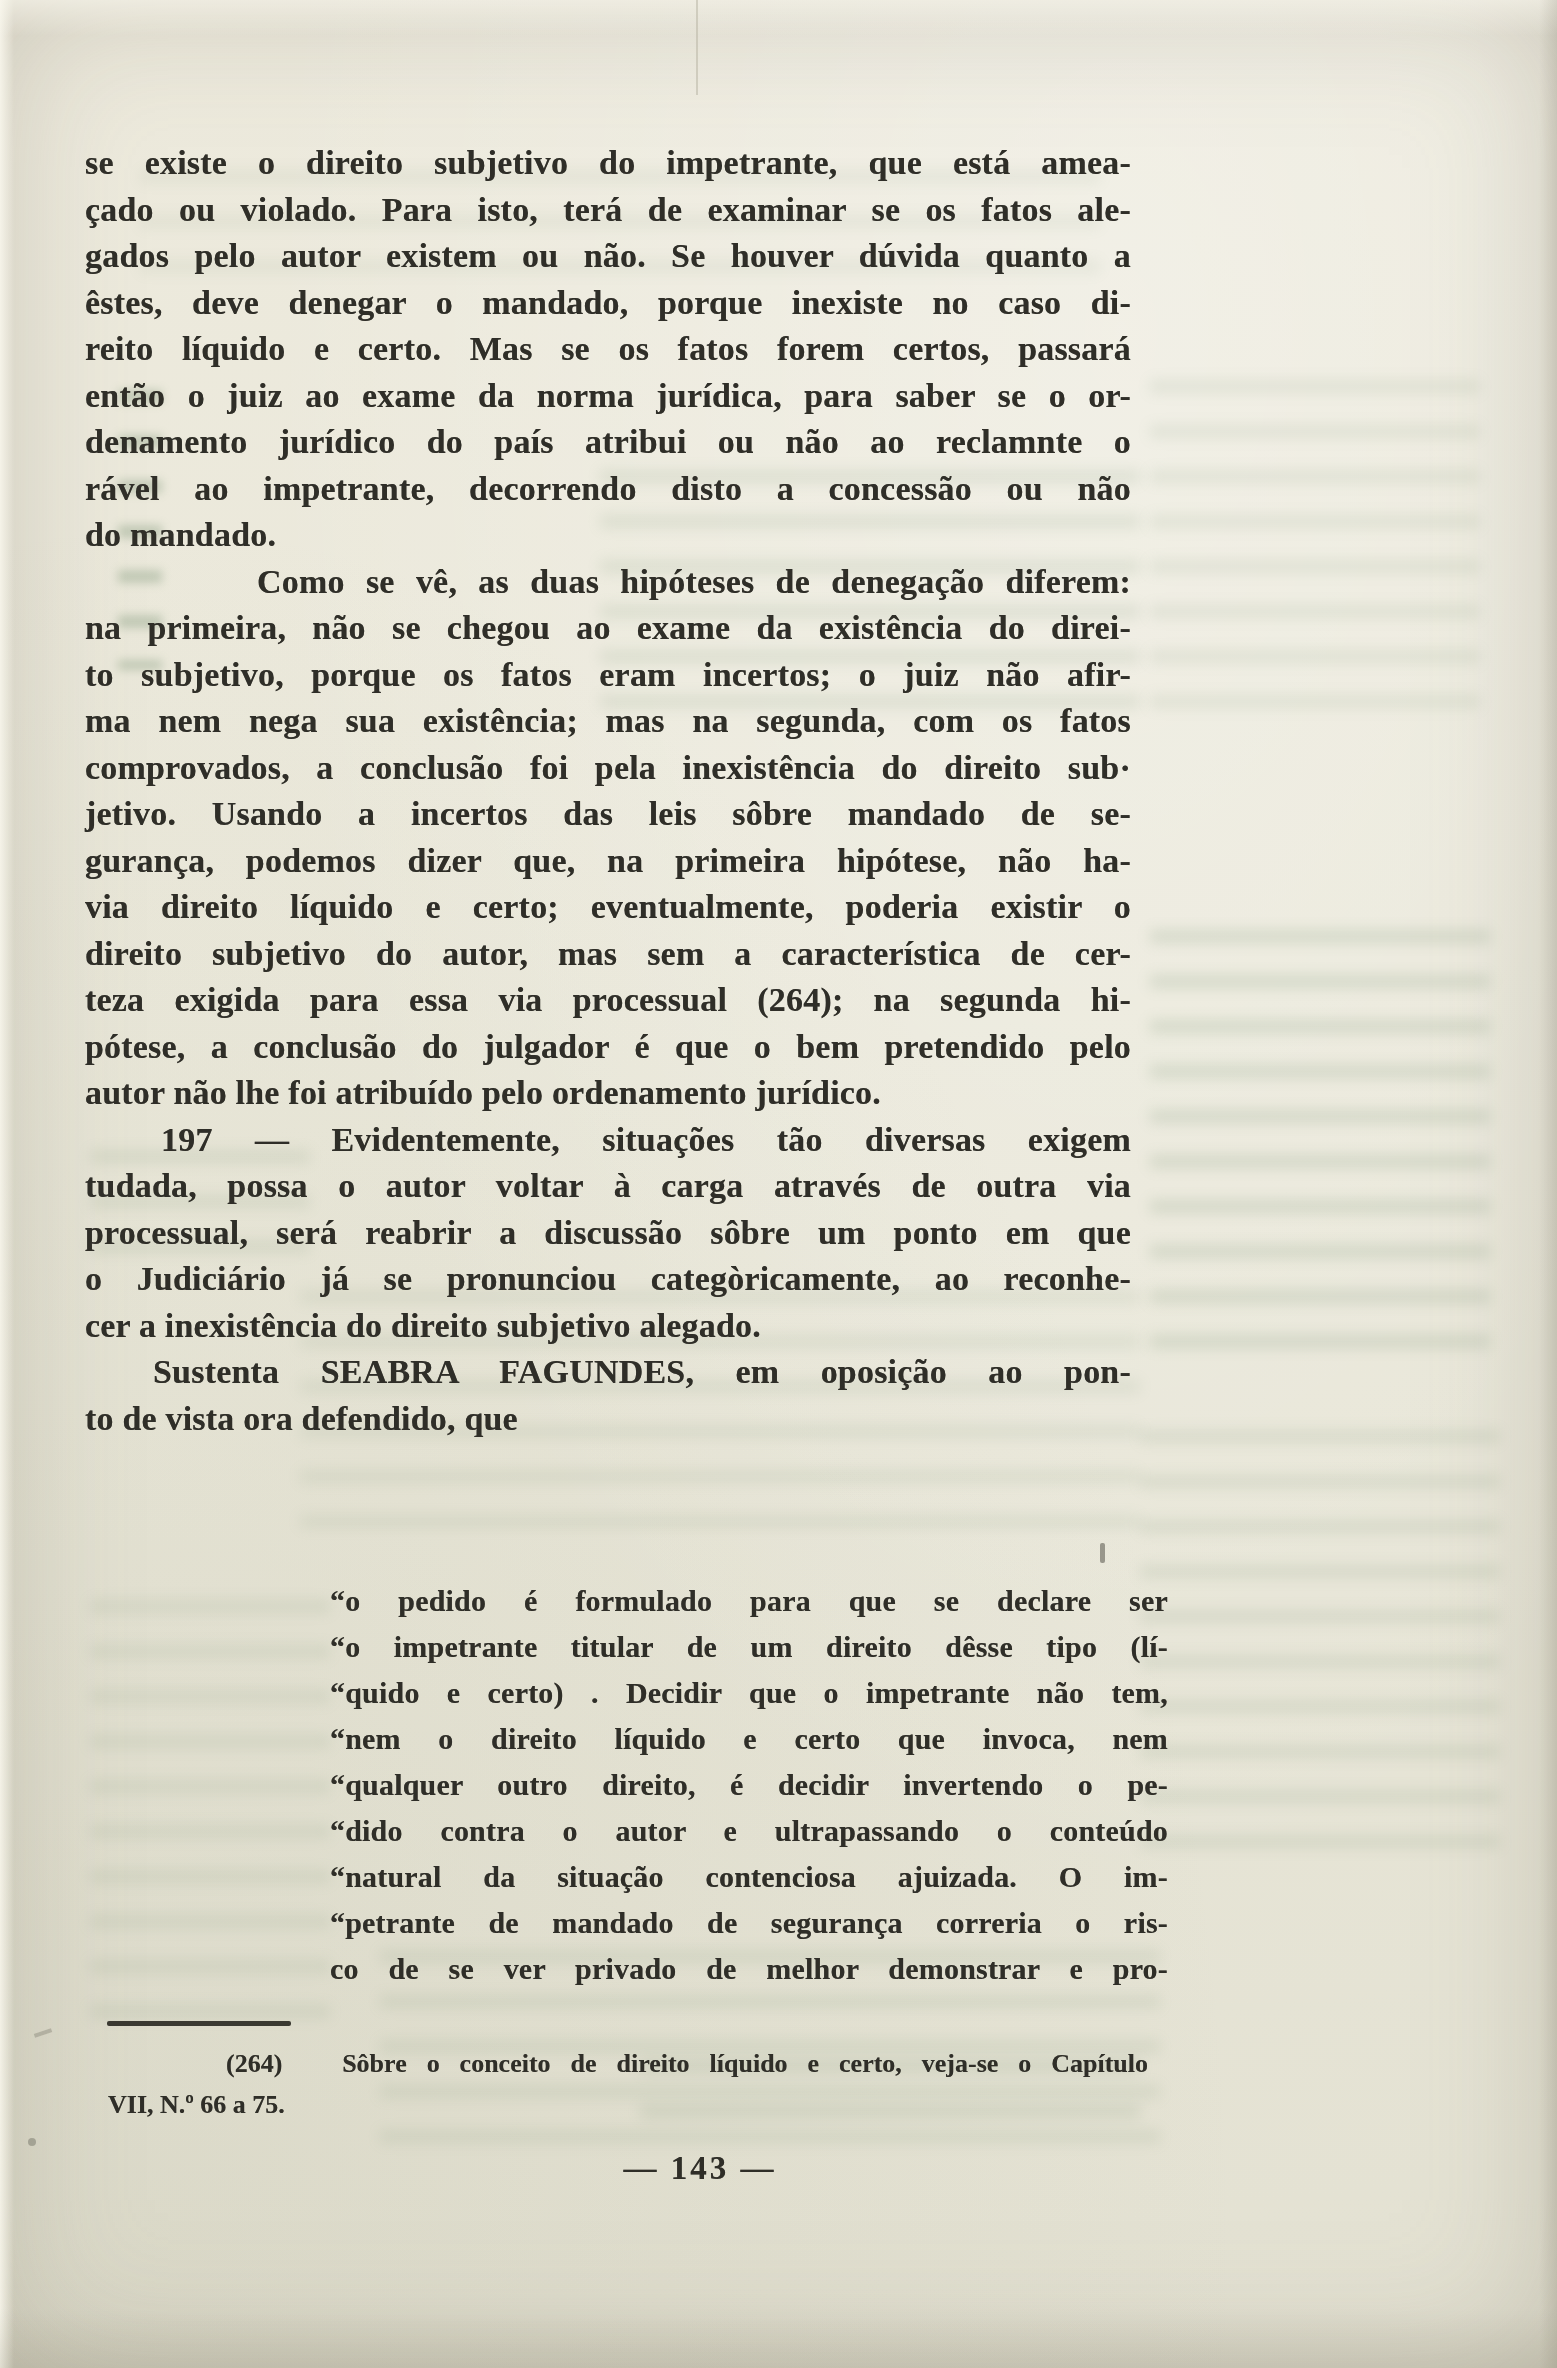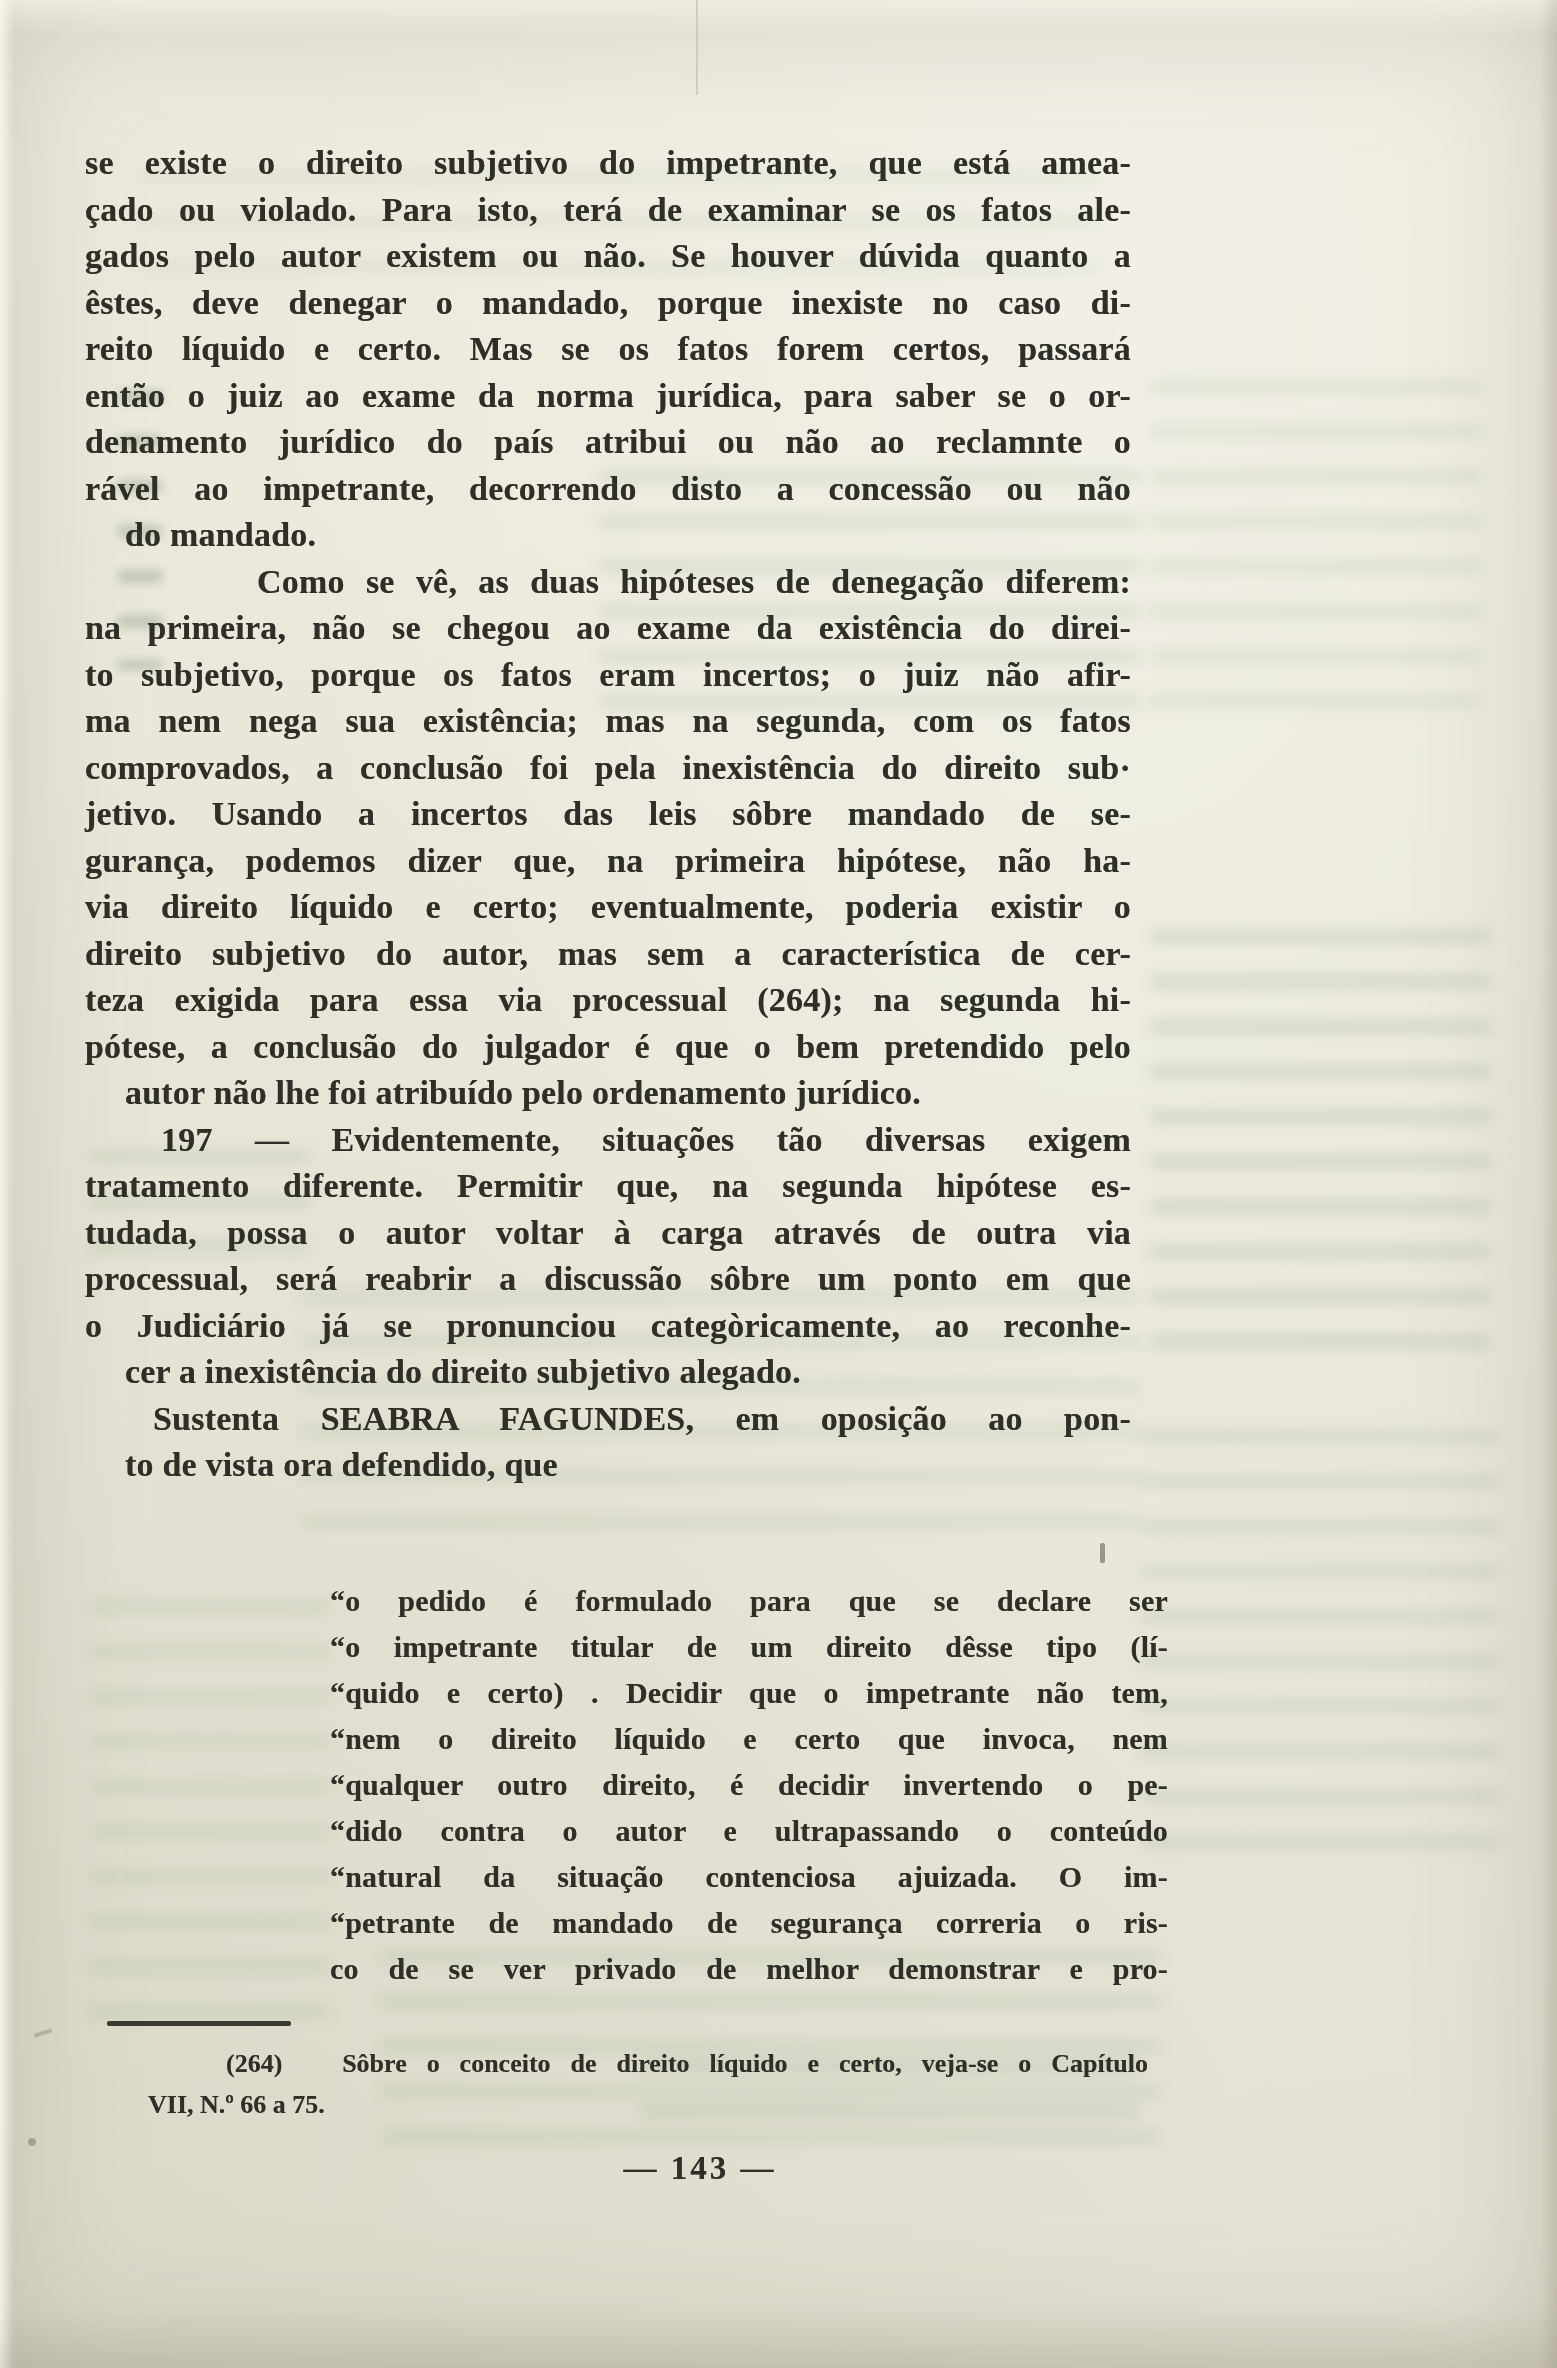--- a/index.html
+++ b/index.html
@@ -39,21 +39,21 @@
     position:absolute;left:85px;top:140px;width:1046px;
     color:var(--ink);
   }
   .line{
     height:46.5px;line-height:46.5px;font-size:34px;font-weight:700;
     letter-spacing:0.2px;
     text-align:justify;text-align-last:justify;
     text-shadow:0 0 0.6px rgba(45,44,38,0.55);
     white-space:normal;
   }
-  .endline{text-align-last:left;margin-left:40px;}
+  .endline{text-align-last:left;}
   .para.p1 .first{text-indent:172px;}
   .para.p2 .first{text-indent:76px;}
   .para.p3 .first{text-indent:68px;}
 
   .quote-block{
     position:absolute;left:330px;top:1578px;width:838px;
     color:var(--ink);
   }
   .qline{
     height:46px;line-height:46px;font-size:30px;font-weight:700;
@@ -135,21 +135,20 @@
       <div class="line">gurança, podemos dizer que, na primeira hipótese, não ha-</div>
       <div class="line">via direito líquido e certo; eventualmente, poderia existir o</div>
       <div class="line">direito subjetivo do autor, mas sem a característica de cer-</div>
       <div class="line">teza exigida para essa via processual (264); na segunda hi-</div>
       <div class="line">pótese, a conclusão do julgador é que o bem pretendido pelo</div>
       <div class="line endline">autor não lhe foi atribuído pelo ordenamento jurídico.</div>
     </div>
 
     <div class="para p2">
       <div class="line first">197 — Evidentemente, situações tão diversas exigem</div>
-      <div class="line">tratamento diferente. Permitir que, na segunda hipótese es-</div>
       <div class="line">tudada, possa o autor voltar à carga através de outra via</div>
       <div class="line">processual, será reabrir a discussão sôbre um ponto em que</div>
       <div class="line">o Judiciário já se pronunciou categòricamente, ao reconhe-</div>
       <div class="line endline">cer a inexistência do direito subjetivo alegado.</div>
     </div>
 
     <div class="para p3">
       <div class="line first">Sustenta SEABRA FAGUNDES, em oposição ao pon-</div>
       <div class="line endline">to de vista ora defendido, que</div>
     </div>

